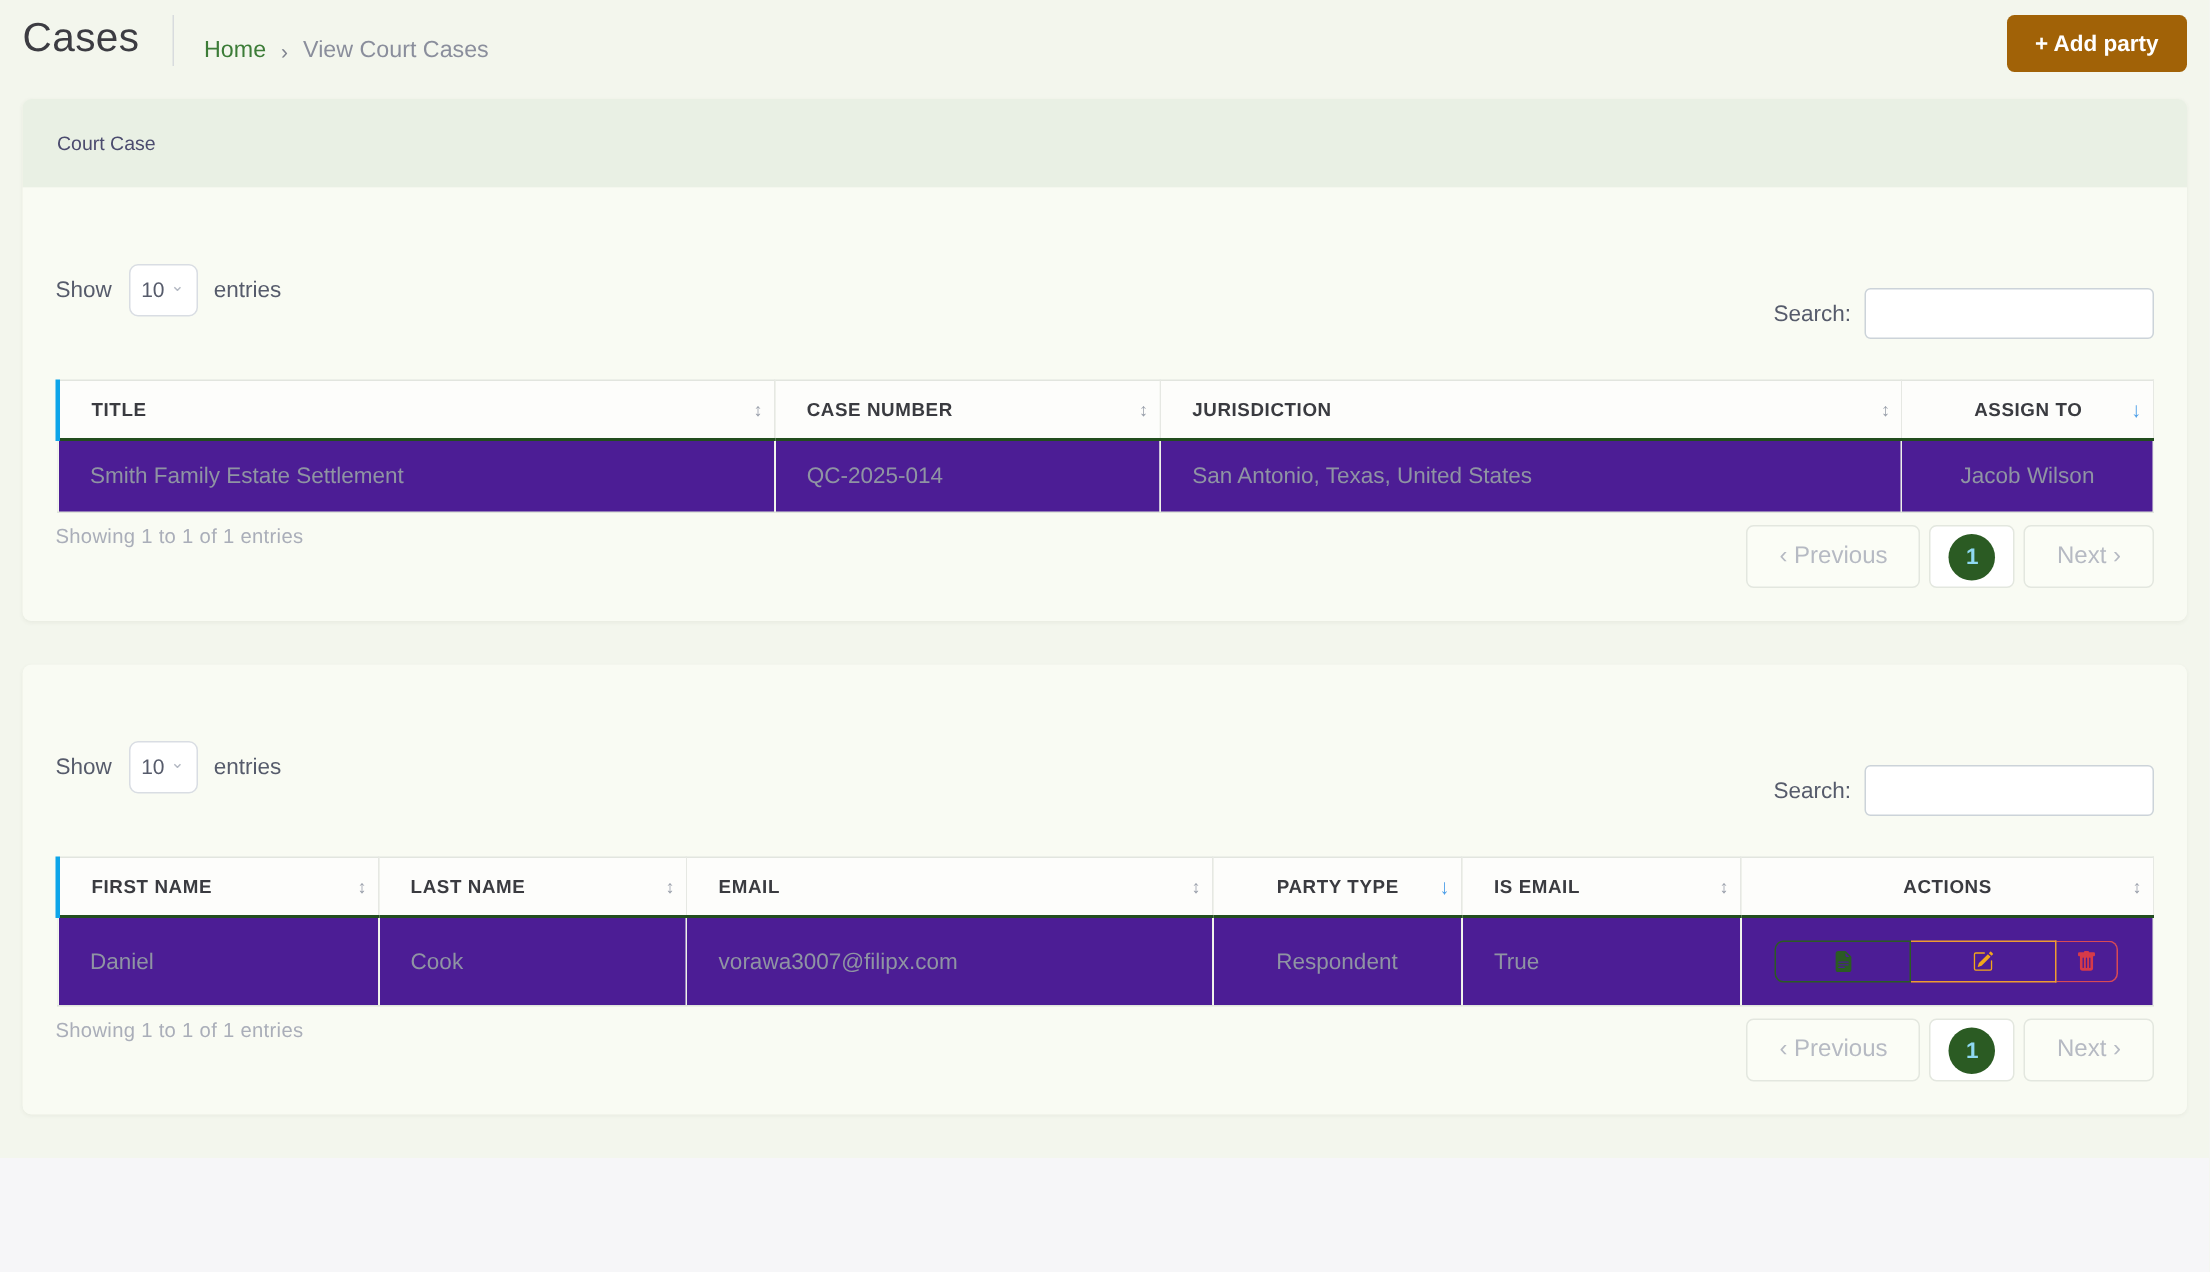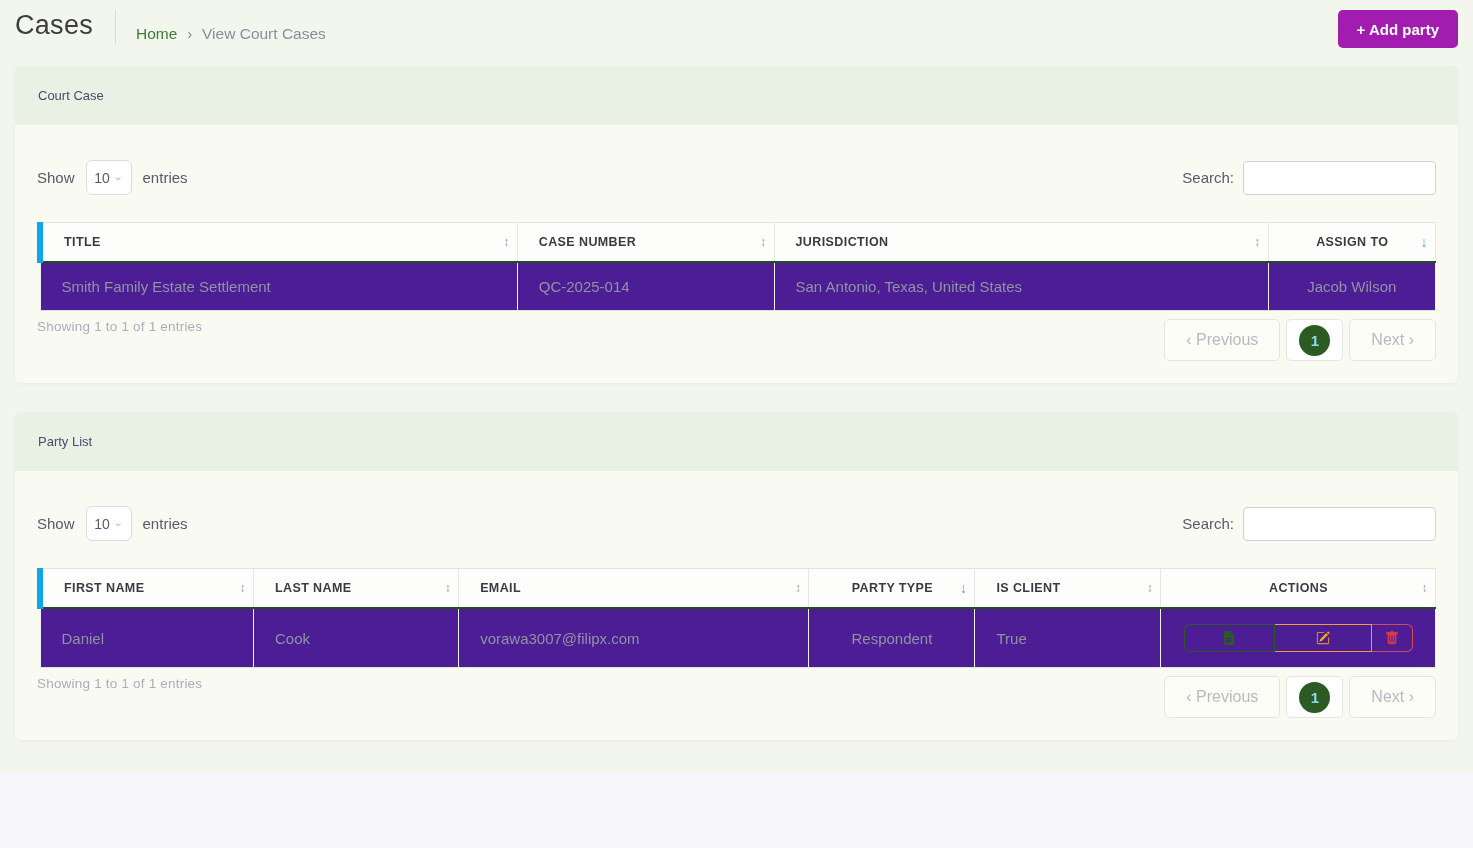--- a/index.html
+++ b/index.html
@@ -9,50 +9,50 @@
 
   
   .topbar { display:flex; height:48px; margin-bottom:8px; }
   .page-title { font-size:27px; color:#3c3c42; font-weight:500; letter-spacing:0.3px; }
   .v-divider { width:1px; height:34px; background:#d8dbde; margin:0 20px 0 22px; }
   .breadcrumb { display:flex; align-items:center; gap:10px; font-size:15.5px; }
   .crumb-home { color:#3c7c38; text-decoration:none; cursor:pointer; }
   .crumb-sep { color:#7e828e; font-size:14px; }
   .crumb-current { color:#8a8e9c; }
   .spacer { flex:1; }
-  .add-party-btn { background:#a21caf; color:#fff; border:none; border-radius:5px;
+  .add-party-btn { background:#a16207; color:#fff; border:none; border-radius:5px;
     height:38px; padding:0 19px; font-size:15px; font-weight:bold; cursor:pointer;
     font-family:"Liberation Sans", sans-serif; }
 
   
   .panel { border-radius:6px; overflow:hidden; margin-bottom:29px;
     box-shadow:0 1px 3px rgba(60,70,50,0.06); }
   .panel-header { background:#e9f0e4; padding:22px 23px; }
   .panel-title { font-size:13px; color:#4b4b6e; font-weight:500; }
   .panel-body { background:#f9fbf3; padding:35px 22px 22px; }
 
   
   .controls { display:flex; align-items:center; justify-content:space-between; margin-bottom:27px; }
   .show-group { display:flex; align-items:center; gap:11px; font-size:15px; color:#565b6b; }
   .select-box { width:46px; height:35px; background:#fff; border:1px solid #d9dde3;
     border-radius:6px; display:flex; align-items:center; justify-content:center; gap:4px;
     font-size:14px; color:#565b6b; cursor:pointer; }
   .select-chevron { color:#b3b8c2; font-size:11px; line-height:1; margin-top:-3px; }
-  .search-group { display:flex; align-items:center; gap:9px; font-size:15px; color:#565b6b; }
+  .search-group { display:flex; align-items:center; gap:9px; font-size:15px; color:#565b6b;margin-top:32px; }
   .search-input { width:193px; height:34px; background:#fff; border:1px solid #ccd3d9;
     border-radius:4px; outline:none; padding:0 8px; font-size:14px; color:#565b6b;
     font-family:"Liberation Sans", sans-serif; }
 
   
   table { width:100%; border-collapse:collapse; table-layout:fixed; }
   th { position:relative; background:#fdfdfb; border-top:1px solid #e2e5df;
     border-bottom:2px solid #224d1e; border-right:1px solid #e6e8e3;
     padding:12px 20px 12px 21px; font-size:12.5px; letter-spacing:0.4px;
     color:#3a3b40; font-weight:bold; text-align:left; cursor:pointer; white-space:nowrap; }
-  th:first-child { border-left:6px solid #0ea5e9; }
+  th:first-child { border-left:3px solid #0ea5e9; }
   th.center { text-align:center; }
   .sort-icon { position:absolute; right:7px; top:50%; transform:translateY(-50%);
     font-size:12px; color:#9aa0ab; font-weight:normal; }
   .sort-icon.active { color:#4d9fe8; font-size:14px; }
   td { background:#4c1d95; padding:15px 12px 15px 21px; font-size:15px; color:#8f94a3;
     border-right:1px solid #eef1e9; border-bottom:1px solid #dfe4db; overflow:hidden;
     white-space:nowrap; text-overflow:ellipsis; }
   td:first-child { border-left:1px solid #eef1e9; }
   td.center { text-align:center; padding-left:12px; }
 
@@ -160,23 +160,20 @@
             <div class="pg-circle">1</div>
           </div>
           <button class="pg-btn">Next ›</button>
         </div>
       </div>
 
     </div>
   </div>
 
   <div class="panel">
-    <div class="panel-header">
-      <div class="panel-title">Party List</div>
-    </div>
     <div class="panel-body">
 
       <div class="controls">
         <div class="show-group">
           <span>Show</span>
           <div class="select-box">
             <span>10</span>
             <span class="select-chevron">⌄</span>
           </div>
           <span>entries</span>
@@ -208,21 +205,21 @@
             </th>
             <th>
               <span>EMAIL</span>
               <span class="sort-icon">↕</span>
             </th>
             <th class="center">
               <span>PARTY TYPE</span>
               <span class="sort-icon active">↓</span>
             </th>
             <th>
-              <span>IS CLIENT</span>
+              <span>IS EMAIL</span>
               <span class="sort-icon">↕</span>
             </th>
             <th class="center">
               <span>ACTIONS</span>
               <span class="sort-icon">↕</span>
             </th>
           </tr>
         </thead>
         <tbody>
           <tr>

